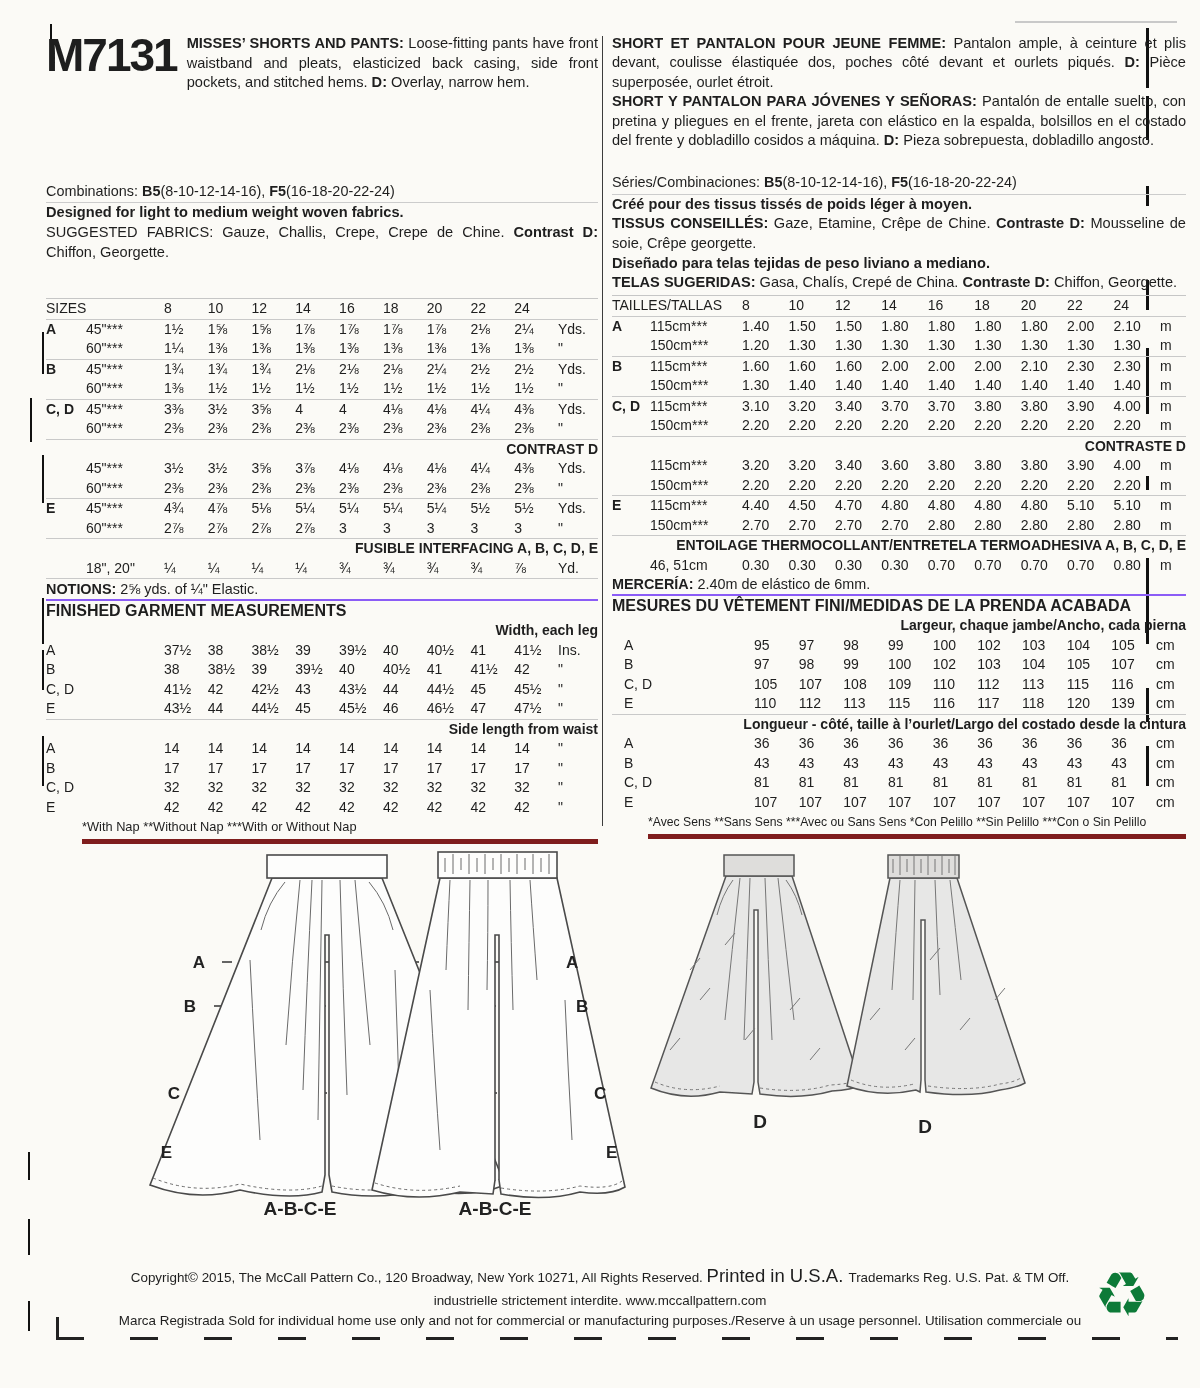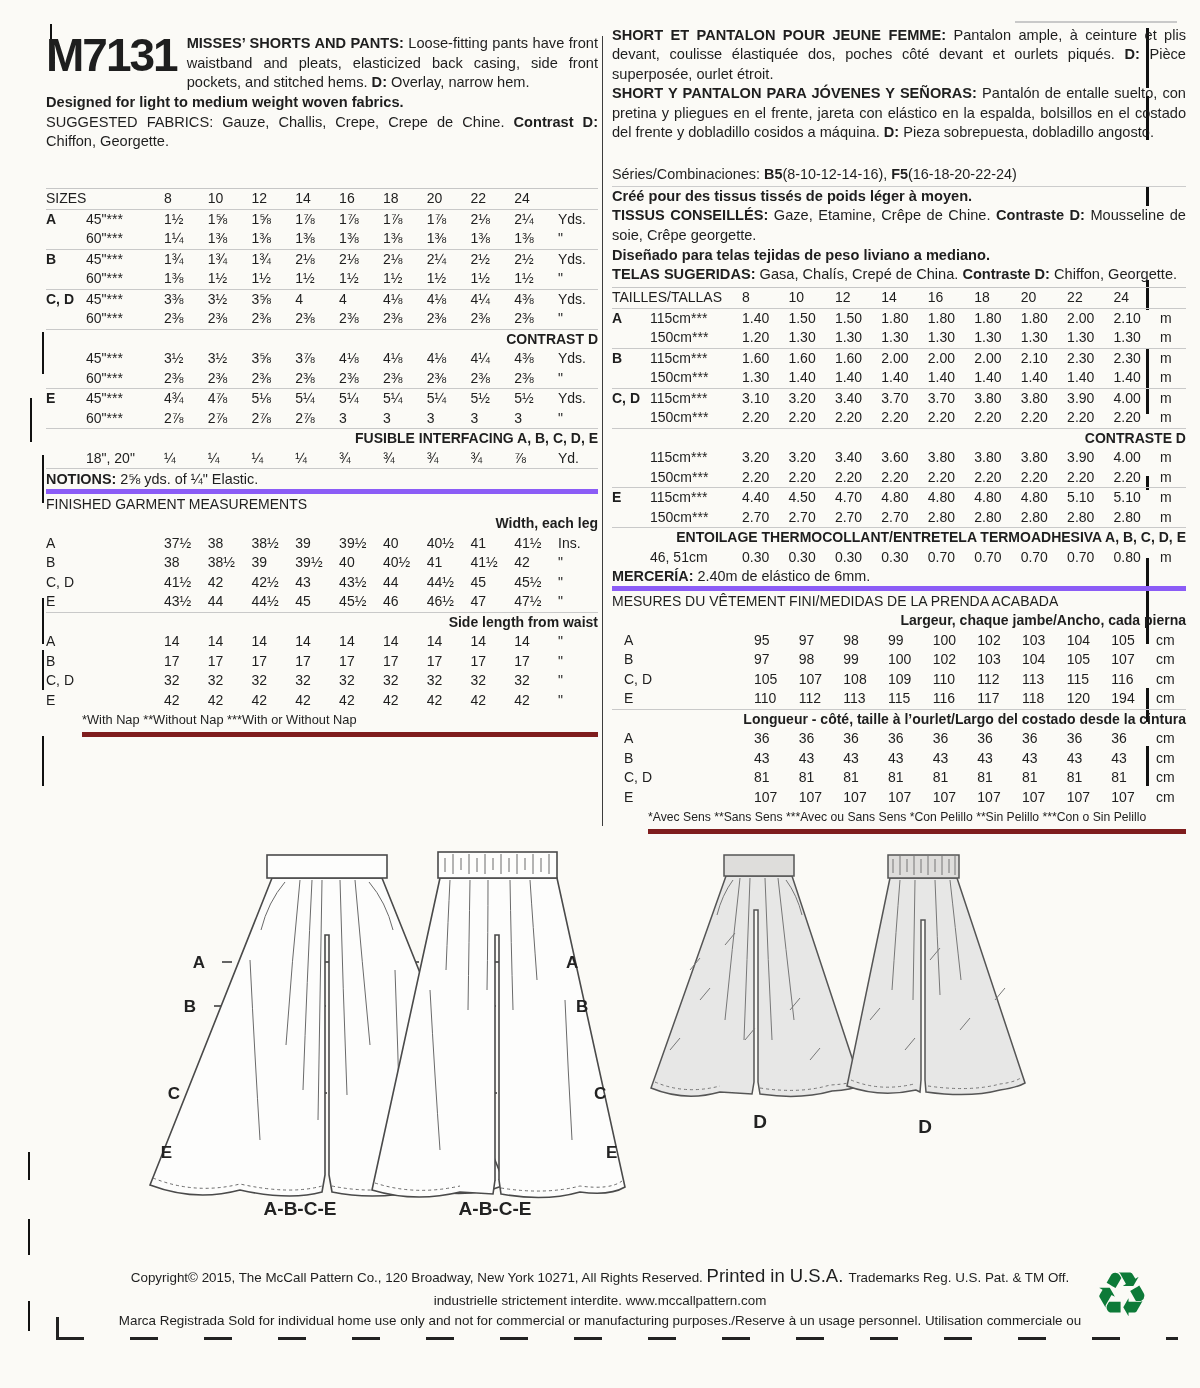--- a/index.html
+++ b/index.html
@@ -1,19 +1,19 @@
 <!DOCTYPE html>
 <html><head>
 <meta charset="utf-8">
 <style>
   html,body{margin:0;padding:0;}
   body{width:1200px;height:1388px;background:#fbfaf6;font-family:"Liberation Sans",sans-serif;color:#1e1e1e;position:relative;overflow:hidden;}
   #page{position:relative;width:1084px;height:1388px;}
   .col-left{position:absolute;left:46px;top:34px;width:552px;}
-  .col-right{position:absolute;left:612px;top:26px;width:574px;}
+  .col-right{position:absolute;left:612px;top:34px;width:574px;}
   .divider{position:absolute;left:602px;top:36px;width:1px;height:790px;background:#3c3c3c;}
   
   .hdr{display:flex;gap:10px;align-items:flex-start;}
   .code{font-size:46px;font-weight:700;letter-spacing:-2px;line-height:.95;}
   .desc{font-size:14.6px;line-height:1.35;text-align:justify;flex:1;}
   .para{font-size:14.6px;line-height:1.33;text-align:justify;}
   .combos{font-size:14.4px;line-height:1.4;border-bottom:1px solid #ccc;padding-bottom:1px;}
   .fab{font-size:14.6px;line-height:1.35;text-align:justify;}
   
   .tbl{border-top:1px solid #c6c6c6;}
@@ -21,21 +21,21 @@
   .ygrid{grid-template-columns:40px 78px repeat(9,1fr) 40px;}
   .ygrid-r{grid-template-columns:38px 92px repeat(9,1fr) 26px;}
   .mgrid{grid-template-columns:118px repeat(9,1fr) 40px;}
   .mgrid-r{grid-template-columns:130px repeat(9,1fr) 30px;padding-left:12px;}
   .row.sep{border-top:1px solid #c9c9c9;}
   .row .sec{grid-column:1/-1;font-weight:700;text-align:right;}
   .row .lab{font-weight:700;overflow:visible;}
   .row.head .lab{font-weight:400;}
   .cell{overflow:visible;}
   .notions{font-size:14.4px;line-height:20px;border-top:1px solid #c9c9c9;}
-  .bigsec{font-size:14px;font-weight:400;line-height:20px;border-top:5px solid #8b5cf6;}
+  .bigsec{font-size:16px;font-weight:700;line-height:20px;border-top:2px solid #8b5cf6;}
   .foot{font-size:12.8px;line-height:18px;border-bottom:5px solid #7f1d1d;padding:1px 0 3px;margin-left:36px;}
   .foot-r{font-size:12.2px;}
   .merc{font-size:14.4px;line-height:19px;}
   
   .tick{position:absolute;width:2px;background:#111;}
   .bar{position:absolute;width:3px;background:#111;left:1146px;}
   .topline{position:absolute;left:1015px;top:21px;width:162px;height:2px;background:#c9c9c9;}
   .cutline{position:absolute;left:56px;top:1337px;width:1122px;height:3px;
            background:repeating-linear-gradient(90deg,#222 0 28px,transparent 28px 74px);}
   .cutcorner{position:absolute;left:56px;top:1317px;width:3px;height:21px;background:#222;}
@@ -79,20 +79,21 @@
   <div class="cutline"></div>
 
   <div class="divider"></div>
 
   <div class="col-left">
     <div class="hdr">
       <div class="code">M7131</div>
       <div class="desc"><span style="font-weight: 700;">MISSES’ SHORTS AND PANTS: </span><span>Loose-fitting pants have front waistband and pleats, elasticized back casing, side front pockets, and stitched hems. </span><span style="font-weight: 700;">D:</span><span> Overlay, narrow hem.</span></div>
     </div>
 
+    <div class="combos" style="margin-top:88px;"><span>Combinations: </span><span style="font-weight: 700;">B5</span><span>(8-10-12-14-16), </span><span style="font-weight: 700;">F5</span><span>(16-18-20-22-24)</span></div>
     <div class="fab"><span style="font-weight: 700;">Designed for light to medium weight woven fabrics.</span><br><span style="font-weight: 400;">SUGGESTED FABRICS: </span><span>Gauze, Challis, Crepe, Crepe de Chine. </span><span style="font-weight: 700;">Contrast D:</span><span> Chiffon, Georgette.</span></div>
 
     <div class="tbl" style="margin-top:36px;">
 
         <div class="row ygrid head">
           <span class="sec"></span>
           <span class="cell lab">SIZES</span>
           <span class="cell sub"></span>
           <span class="cell val">8</span>
           <span class="cell val">10</span>
@@ -720,21 +721,21 @@
           <span class="sec"></span>
           <span class="cell mlab">E</span>
           <span class="cell val">110</span>
           <span class="cell val">112</span>
           <span class="cell val">113</span>
           <span class="cell val">115</span>
           <span class="cell val">116</span>
           <span class="cell val">117</span>
           <span class="cell val">118</span>
           <span class="cell val">120</span>
-          <span class="cell val">194</span>
+          <span class="cell val">139</span>
           <span class="cell unit">cm</span>
         </div>
 
         <div class="row mgrid-r sep subhead">
           <span class="sec">Longueur - côté, taille à l’ourlet/Largo del costado desde la cintura</span>
           <span class="cell mlab"></span>
           <span class="cell val"></span>
           <span class="cell unit"></span>
         </div>
 

